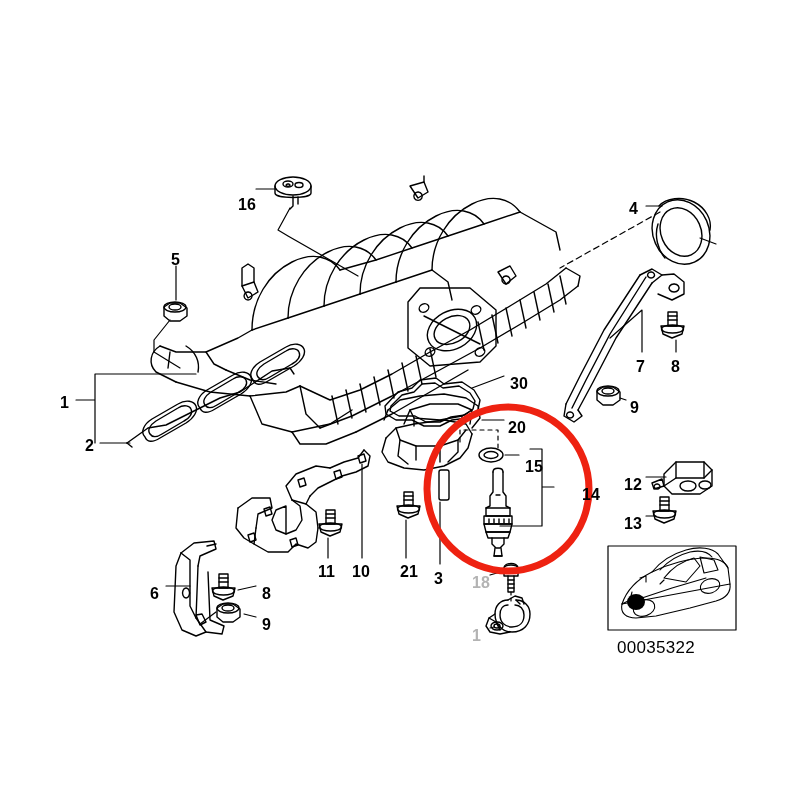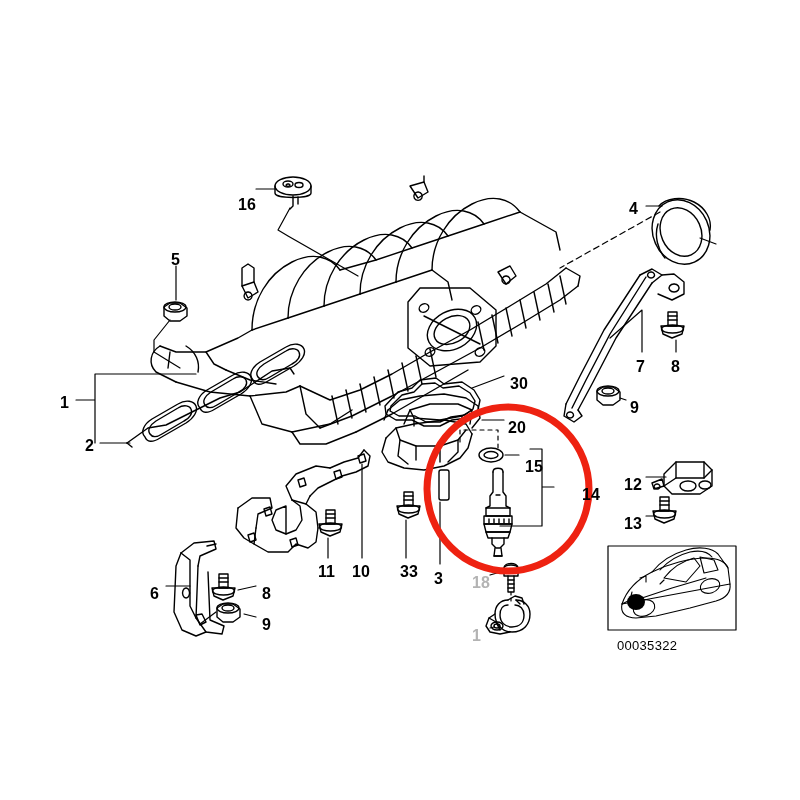--- a/index.html
+++ b/index.html
@@ -28,21 +28,21 @@
     font-size: 16px;
     color: #000000;
     line-height: 1;
     white-space: nowrap;
     user-select: none;
   }
   .callout.dim { color: #b3b3b3; }
   .inset-caption {
     position: absolute;
     font-family: "Liberation Sans", sans-serif;
-    font-size: 13px;
+    font-size: 17px;
     color: #000000;
     letter-spacing: 0.3px;
     white-space: nowrap;
   }
 </style>
 </head>
 <body>
 
 <div id="diagram-root" style="background: rgb(255, 255, 255);">
 
@@ -438,17 +438,17 @@
   <div class="callout" style="left:318px; top:564px;">11</div>
   <div class="callout" style="left:624px; top:477px;">12</div>
   <div class="callout" style="left:624px; top:516px;">13</div>
   <div class="callout" style="left:582px; top:487px;">14</div>
   <div class="callout" style="left:525px; top:459px;">15</div>
   <div class="callout" style="left:238px; top:189px;margin-top:8px;">16</div>
   <div class="callout dim" style="left: 472px; top: 628px; color: rgb(179, 179, 179);">1</div>
   <div class="callout dim" style="left: 472px; top: 575px; color: rgb(179, 179, 179);">18</div>
   <div class="callout" style="left:508px; top:420px;">20</div>
   <div class="callout" style="left:510px; top:376px;">30</div>
-  <div class="callout" style="left:400px; top:564px;">33</div>
+  <div class="callout" style="left:400px; top:564px;">21</div>
 
   <div class="inset-caption" style="left:617px; top:638px;">00035322</div>
 
 </div>
 
 </body></html>

